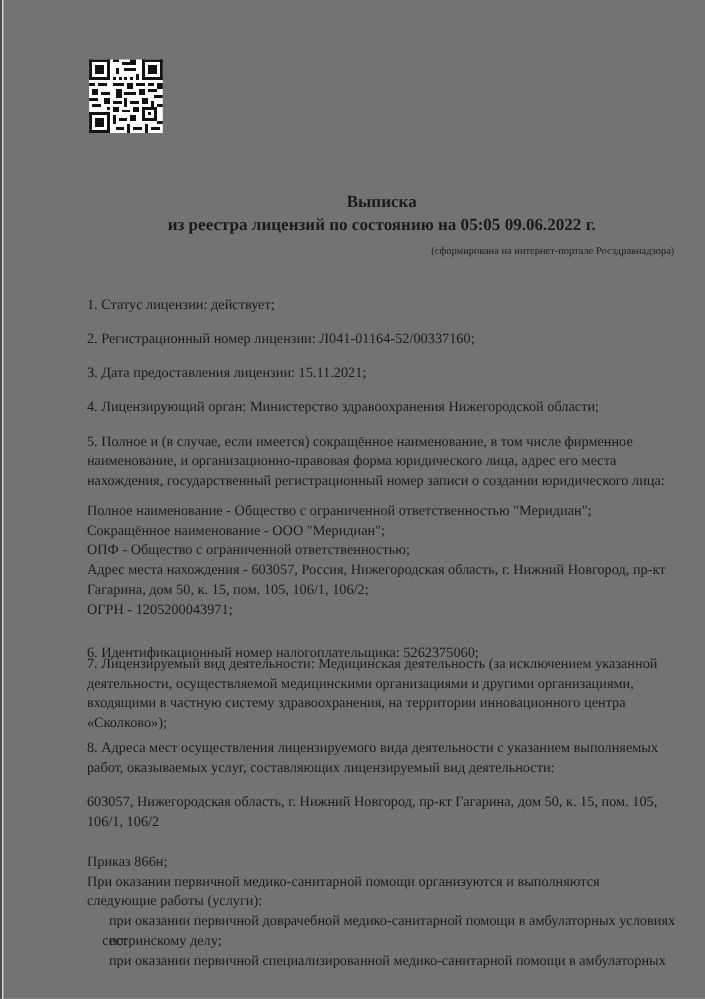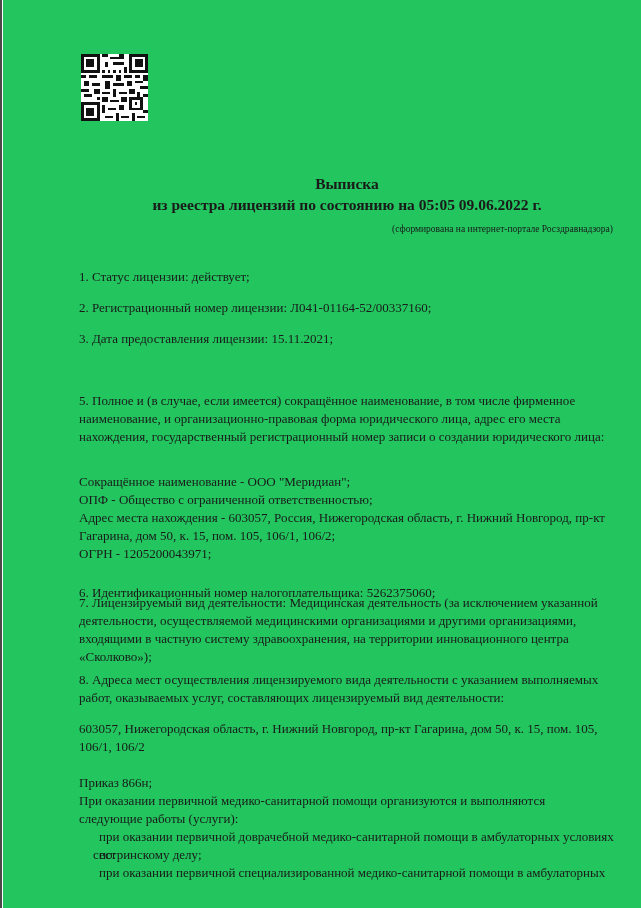--- a/index.html
+++ b/index.html
@@ -4,21 +4,21 @@
 <style>
   html, body { margin: 0; padding: 0; }
   body {
     width: 641px; height: 908px; overflow: hidden;
     background: #fdfdfd;
     font-family: "Liberation Serif", "DejaVu Serif", serif;
     color: #1a1a1a;
     position: relative;
   }
   .left-border { position: absolute; left: 0; top: 0; width: 2px; height: 908px; background: #4a4a4a; }
-  .page { position: absolute; left: 3px; top: 0; right: 0; bottom: 0; background: #22c55e; }
+  .page { position: absolute; left: 3px; top: 0; right: 0; bottom: 0; background: #737373; }
   .qr { position: absolute; left: 78px; top: 54px; width: 67px; height: 67px; }
   .title-block { position: absolute; left: 0; right: 0; top: 173px; text-align: center; font-weight: bold; font-size: 15.5px; line-height: 21px; }
   .title-block .t1 { padding-left: 50px; }
   .title-block .t2 { padding-left: 50px; font-family: Liberation Serif, serif; }
   .subnote { position: absolute; right: 28px; top: 224px; font-size: 9.5px; text-align: center; }
   .txt { position: absolute; left: 76px; width: 530px; font-size: 13px; line-height: 18px; white-space: pre-wrap; }
   .indent1 { padding-left: 6px; margin-left: 14px; }
   .indent2 { padding-left: 14px; }
 </style>
 </head>
@@ -100,22 +100,24 @@
   <div class="title-block">
     <div class="t1">Выписка</div>
     <div class="t2">из реестра лицензий по состоянию на 05:05 09.06.2022 г.</div>
   </div>
 
   <div class="subnote">(сформирована на интернет-портале Росздравнадзора)</div>
 
   <div class="txt" style="top:268px">1. Статус лицензии: действует;</div>
   <div class="txt" style="top:299px">2. Регистрационный номер лицензии: Л041-01164-52/00337160;</div>
   <div class="txt" style="top:330px">3. Дата предоставления лицензии: 15.11.2021;</div>
+  <div class="txt" style="top:361px">4. Лицензирующий орган: Министерство здравоохранения Нижегородской области;</div>
   <div class="txt" style="top:392px">5. Полное и (в случае, если имеется) сокращённое наименование, в том числе фирменное наименование, и организационно-правовая форма юридического лица, адрес его места нахождения, государственный регистрационный номер записи о создании юридического лица:</div>
 
+  <div class="txt" style="top:455px">Полное наименование - Общество с ограниченной ответственностью "Меридиан";</div>
   <div class="txt" style="top:491px">ОПФ - Общество с ограниченной ответственностью;</div>
   <div class="txt" style="top:473px">Сокращённое наименование - ООО "Меридиан";</div>
   <div class="txt" style="top:509px">Адрес места нахождения - 603057, Россия, Нижегородская область, г. Нижний Новгород, пр-кт Гагарина, дом 50, к. 15, пом. 105, 106/1, 106/2;</div>
   <div class="txt" style="top:545px">ОГРН - 1205200043971;</div>
 
   <div class="txt" style="top:584px">6. Идентификационный номер налогоплательщика: 5262375060;</div>
   <div class="txt" style="top:594px">7. Лицензируемый вид деятельности: Медицинская деятельность (за исключением указанной деятельности, осуществляемой медицинскими организациями и другими организациями, входящими в частную систему здравоохранения, на территории инновационного центра «Сколково»);</div>
   <div class="txt" style="top:671px">8. Адреса мест осуществления лицензируемого вида деятельности с указанием выполняемых работ, оказываемых услуг, составляющих лицензируемый вид деятельности:</div>
 
   <div class="txt" style="top:720px">603057, Нижегородская область, г. Нижний Новгород, пр-кт Гагарина, дом 50, к. 15, пом. 105, 106/1, 106/2</div>

